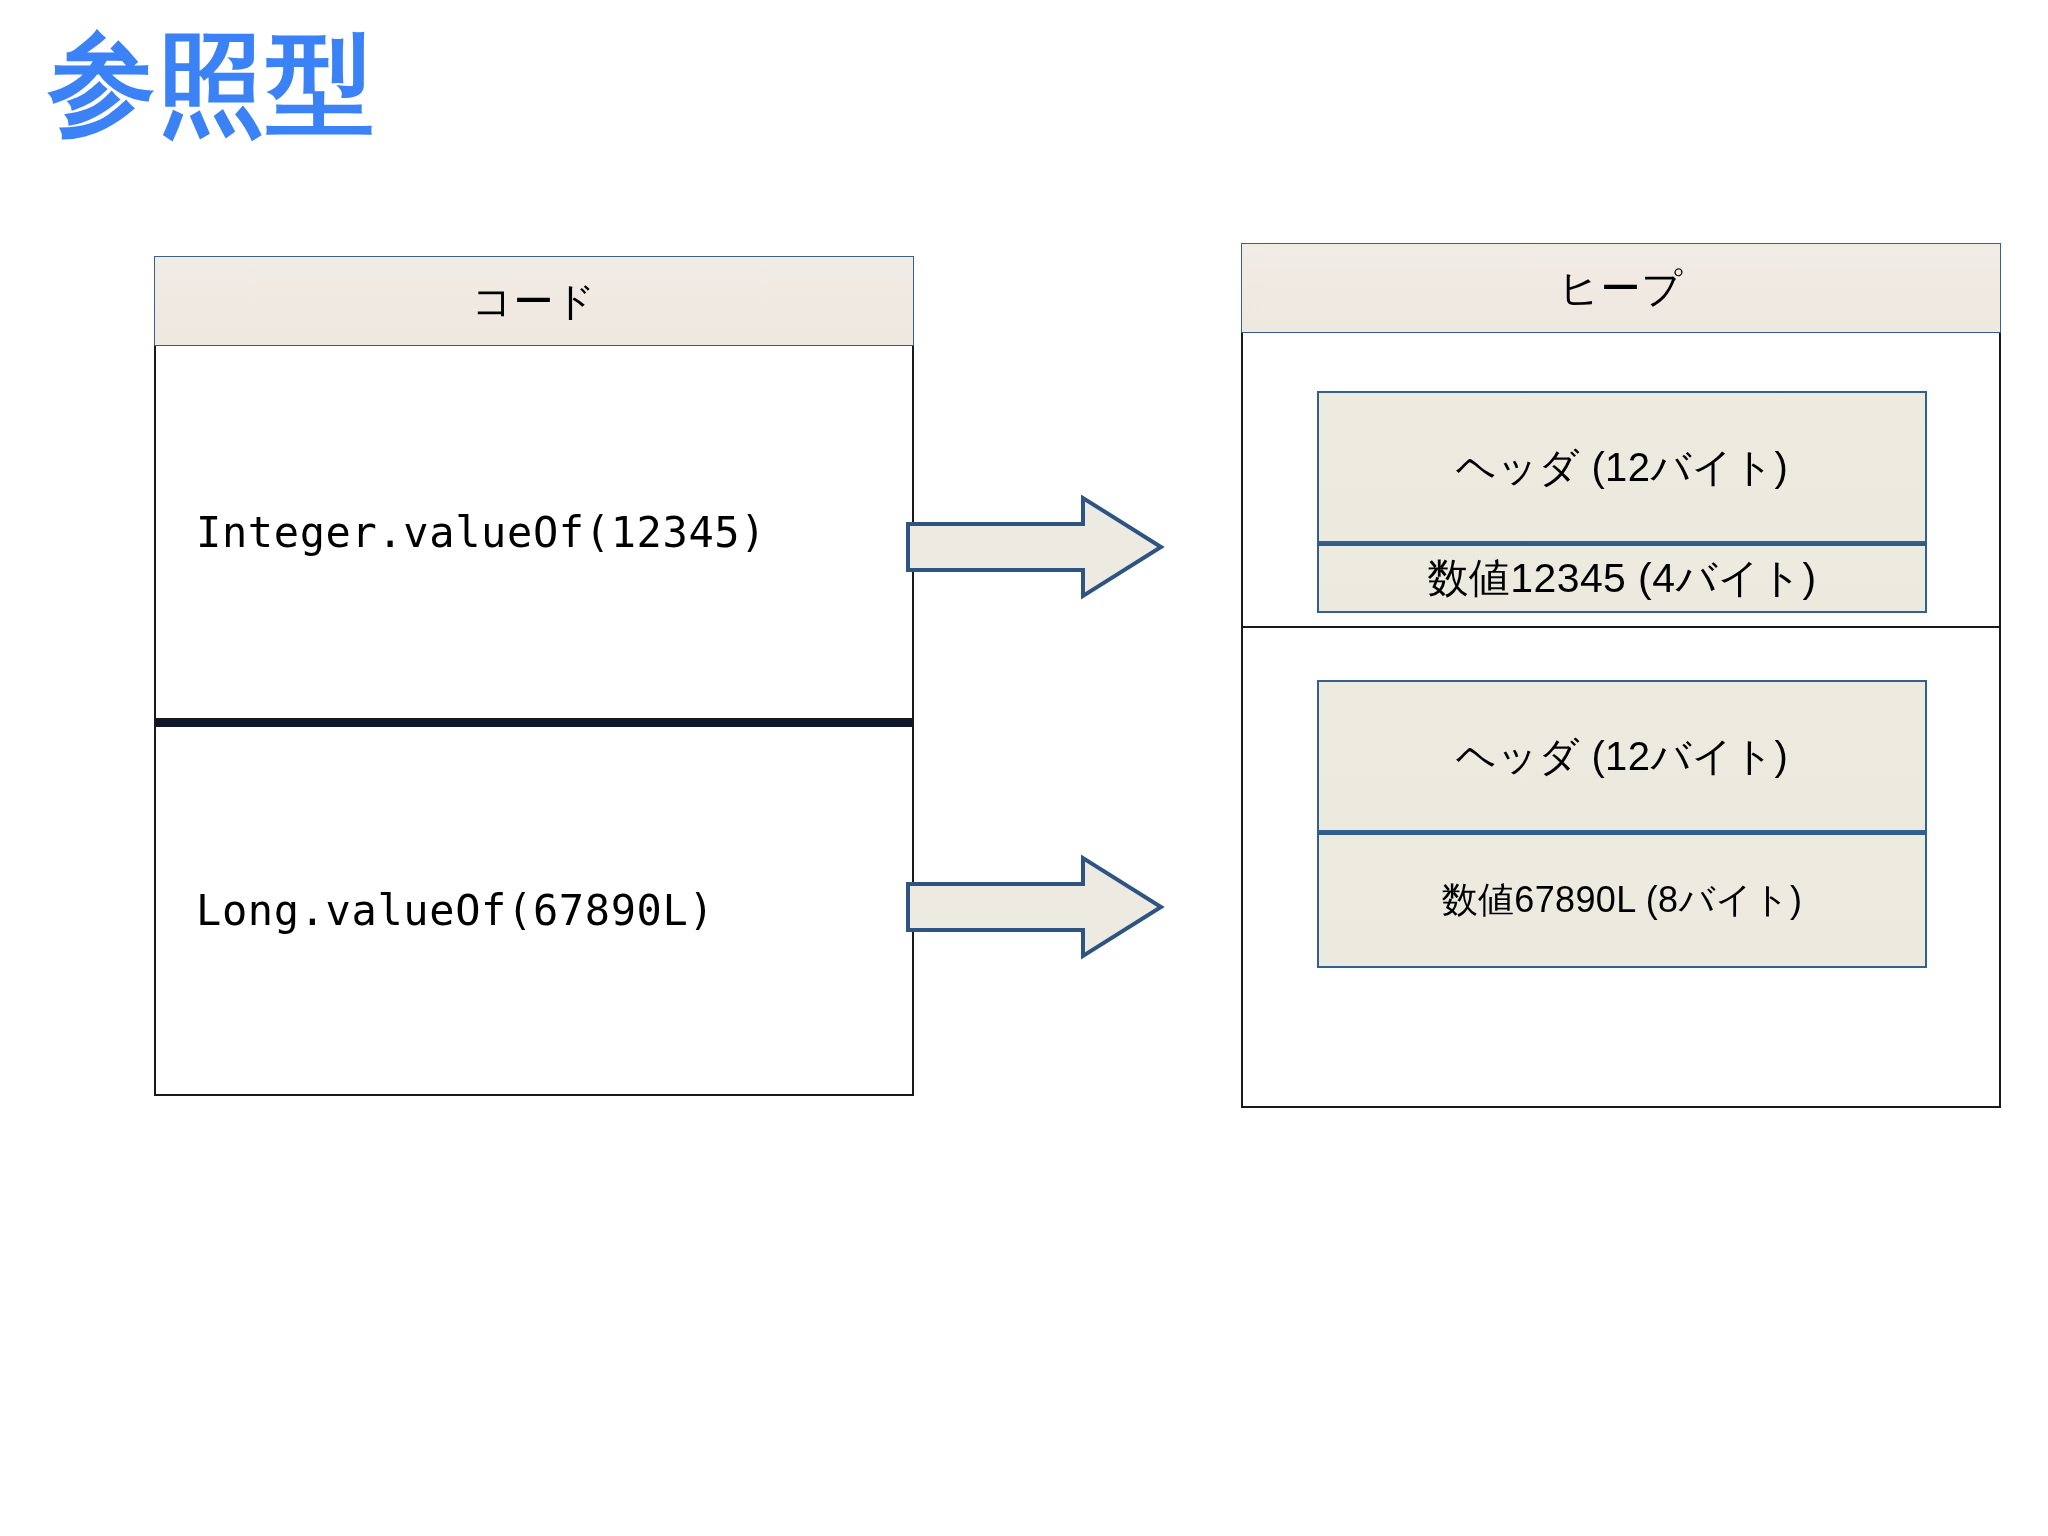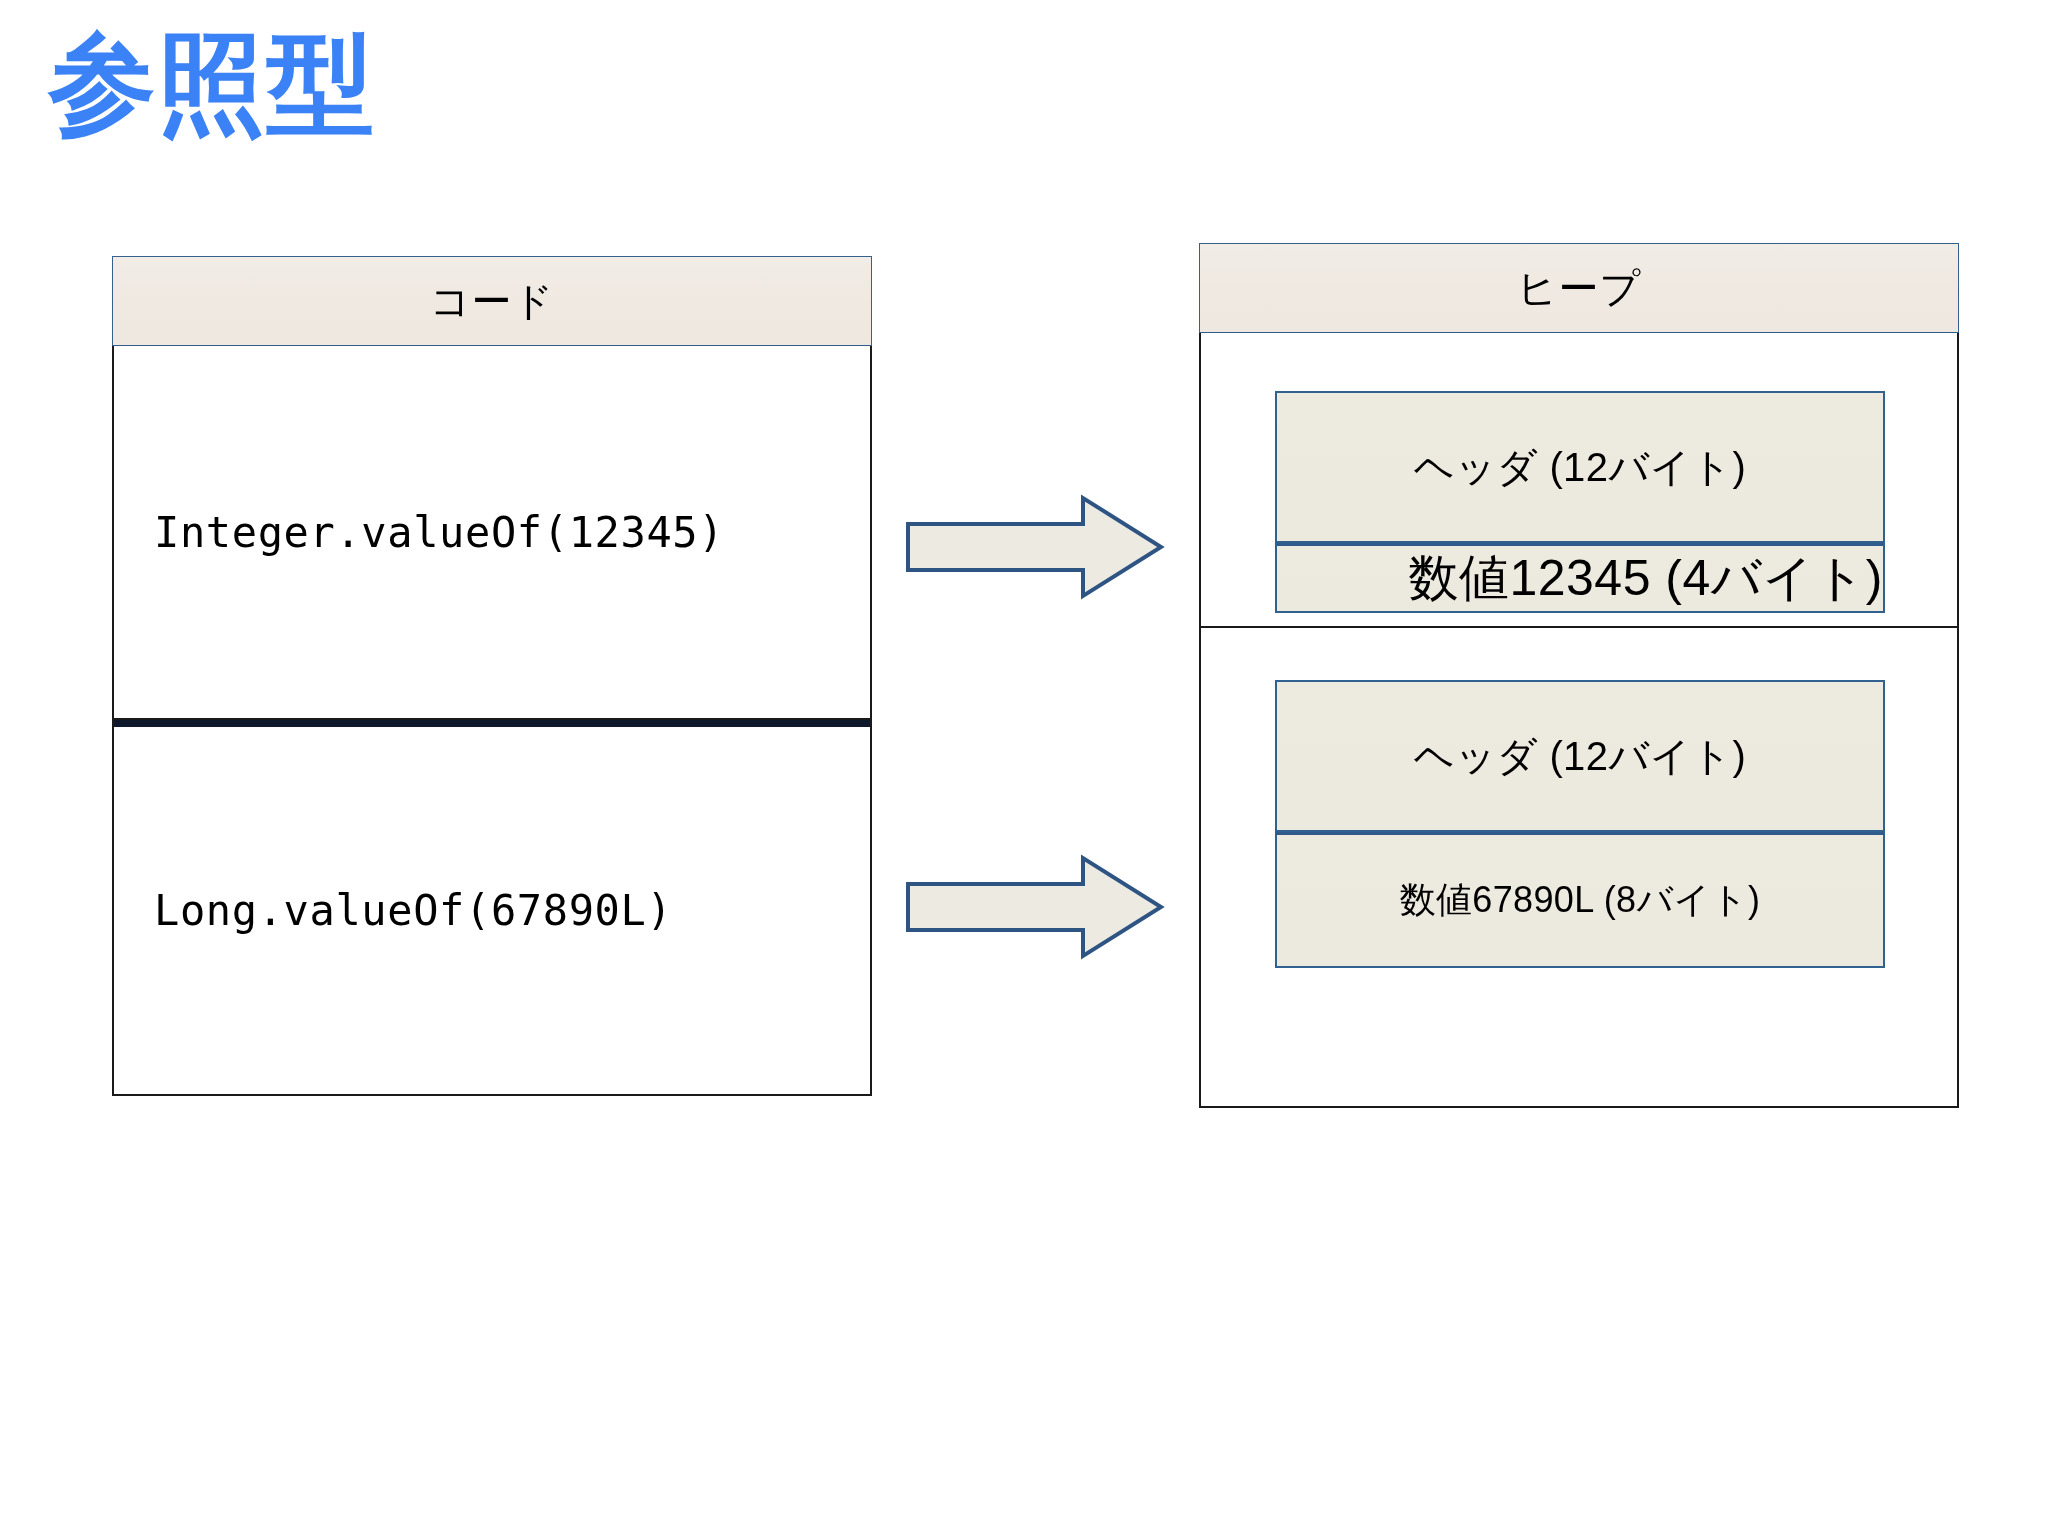--- a/index.html
+++ b/index.html
@@ -27,20 +27,21 @@
     letter-spacing: 0.01em;
     color: #3b82f6;
     white-space: nowrap;
   }
 
   
   .panel {
     position: absolute;
     box-sizing: border-box;
     background: #ffffff;
+    margin-left: 42px;
   }
 
   .panel-header {
     position: absolute;
     box-sizing: border-box;
     background: linear-gradient(180deg, #f2ece6 0%, #efe9e2 55%, #eee8e1 100%);
     border: 1.5px solid #35618c;
     border-bottom: 3px solid #2f5c8a;
     display: flex;
     align-items: center;
@@ -132,21 +133,21 @@
     justify-content: center;
     font-size: 40px;
     color: #000000;
     white-space: nowrap;
     letter-spacing: 0.01em;
   }
 
   
   #object-box-0 { left: 74px; top: 58px; width: 610px; height: 222px; }
   #object-0-header { height: 152px; }
-  #object-0-value  { height: 70px; border-top: 3px solid #2f5c8a; font-size: 50px; justify-content: flex-end; }
+  #object-0-value  { height: 70px; border-top: 3px solid #2f5c8a; font-size: 41px; }
 
   
   #object-box-1 { left: 74px; top: 52px; width: 610px; height: 288px; }
   #object-1-header { height: 152px; }
   #object-1-value  { height: 136px; border-top: 3px solid #2f5c8a; font-size: 36px; }
 
   
   .block-arrow {
     position: absolute;
     width: 260px;

